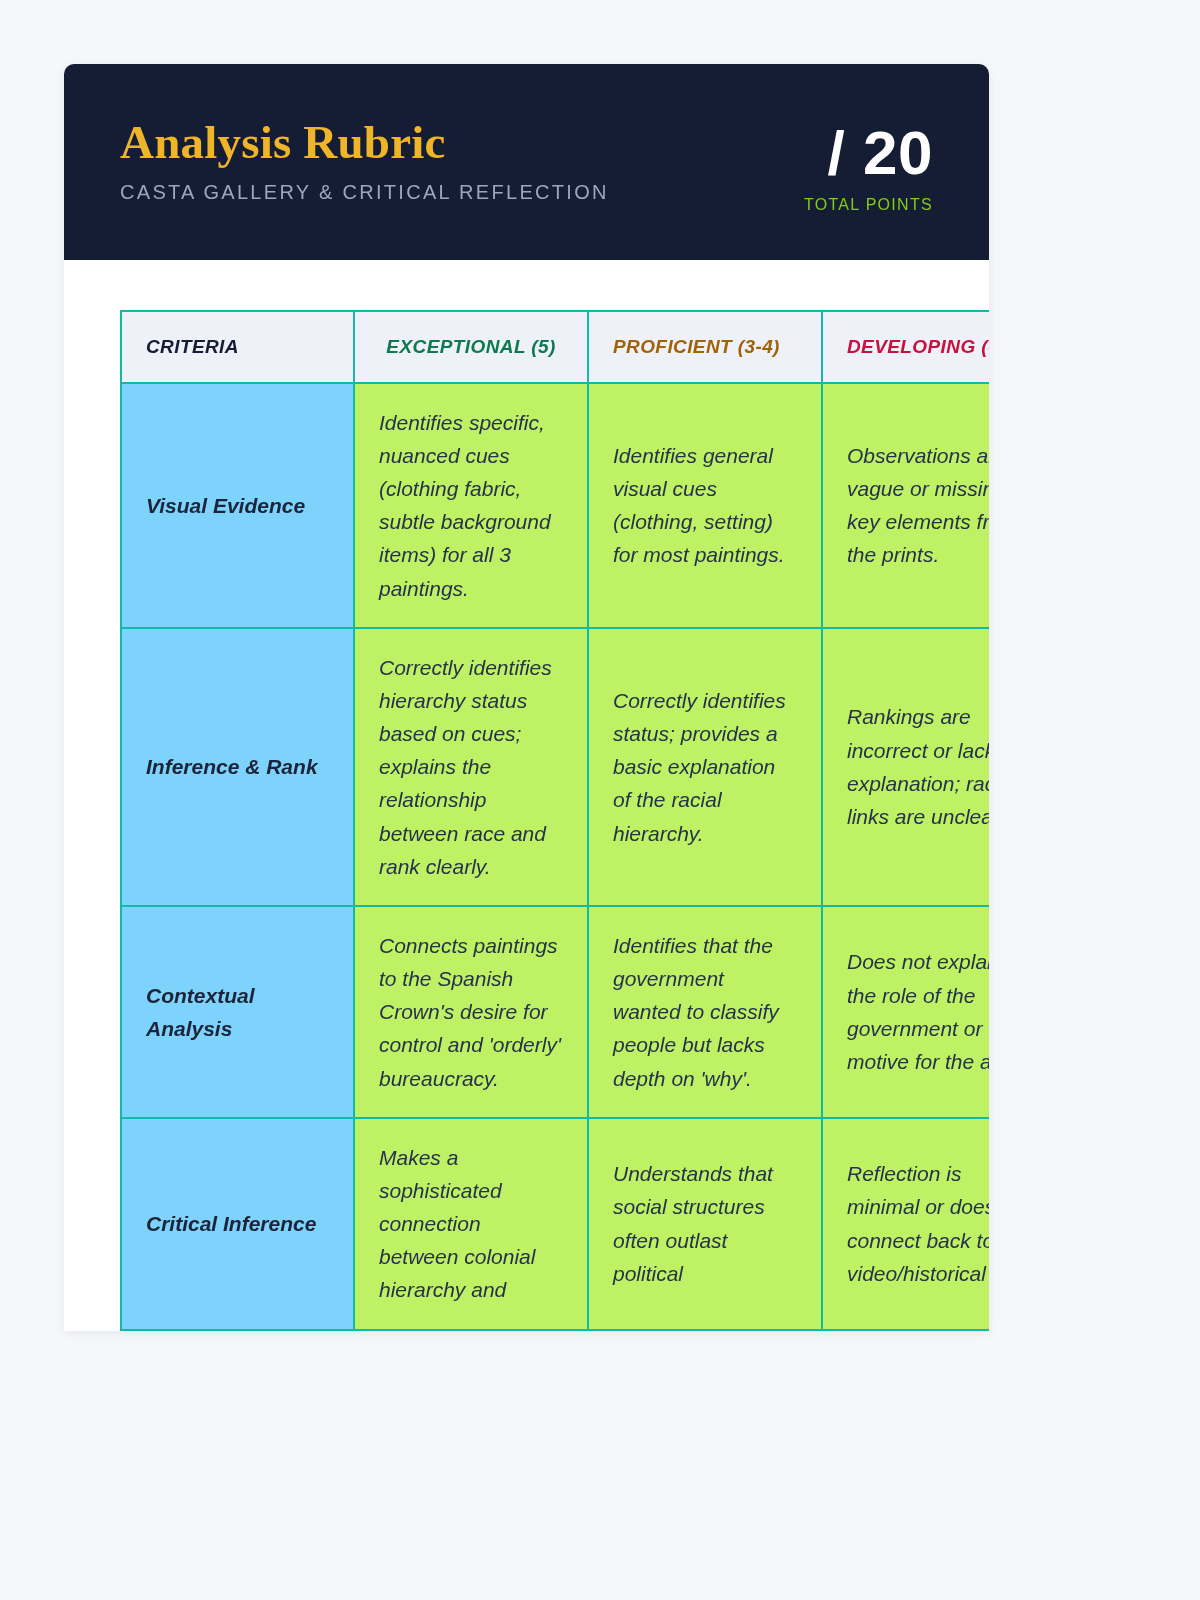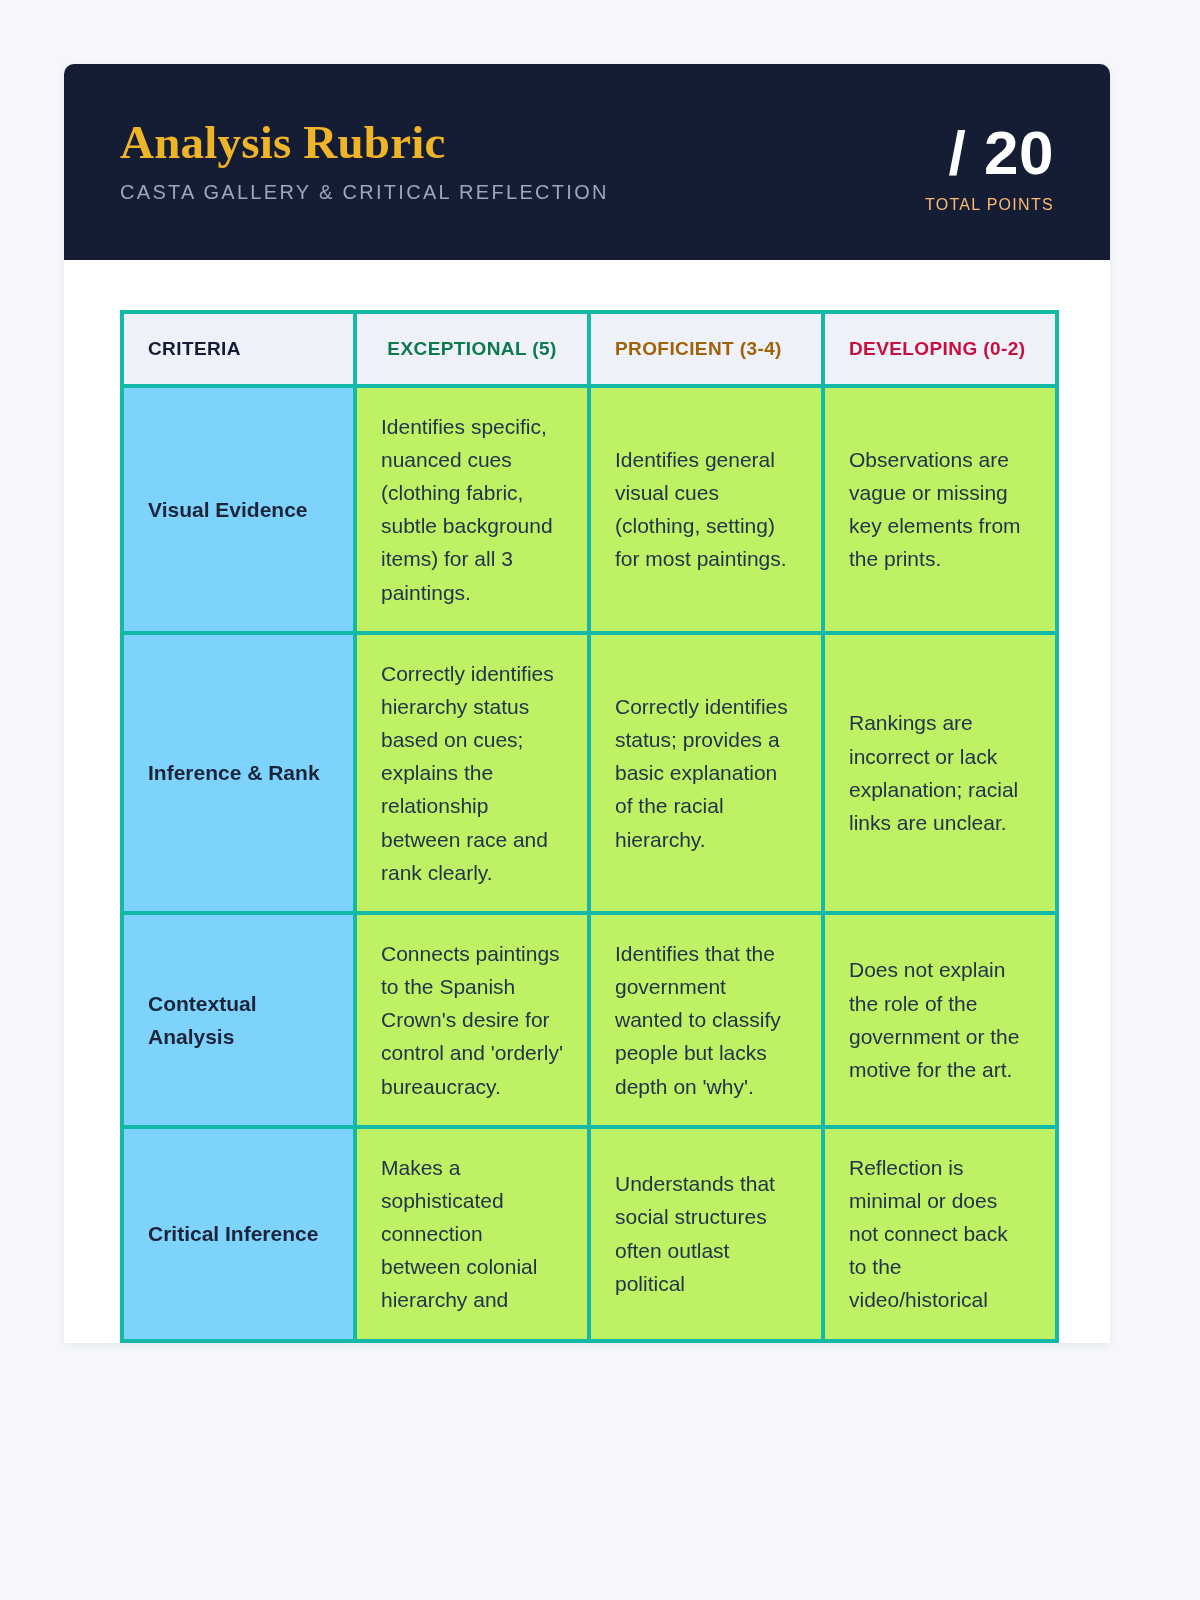--- a/index.html
+++ b/index.html
@@ -16,21 +16,21 @@
   }
 
   .page {
     width: 1200px;
     height: 1600px;
     box-sizing: border-box;
     padding: 64px 64px 0 64px;
   }
 
   .card {
-    width: 1046px;
+    width: 925px;
     background: #ffffff;
     border-radius: 10px 10px 0 0;
     box-shadow: 0 2px 10px rgba(20, 29, 51, 0.07);
     overflow: hidden;
   }
 
   
   .card-header {
     background: #141d33;
     padding: 54px 56px 46px 56px;
@@ -79,21 +79,21 @@
     font-weight: 700;
     color: #ffffff;
     line-height: 1;
     letter-spacing: 0.5px;
   }
 
   .points-label {
     font-family: "Liberation Sans", sans-serif;
     font-size: 16px;
     letter-spacing: 1.3px;
-    color: #fdba74;
+    color: #84cc16;
     text-transform: uppercase;
     margin-top: 12px;
   }
 
   
   .table-wrap {
     padding: 50px 56px 0 56px;
     box-sizing: border-box;
   }
 
@@ -101,23 +101,24 @@
     border-collapse: collapse;
     width: 936px;
     table-layout: fixed;
   }
 
   table.rubric-table col.c-criteria { width: 233px; }
   table.rubric-table col.c-level    { width: 234px; }
 
   table.rubric-table th,
   table.rubric-table td {
-    border: 4px solid #14b8a6;
+    border: 2px solid #14b8a6;
     vertical-align: middle;
     box-sizing: border-box;
+    font-style: italic;
   }
 
   thead th {
     background: #eef1f7;
     padding: 22px 24px;
     text-align: left;
     font-size: 19px;
     font-weight: 700;
     letter-spacing: 0.4px;
     text-transform: uppercase;

